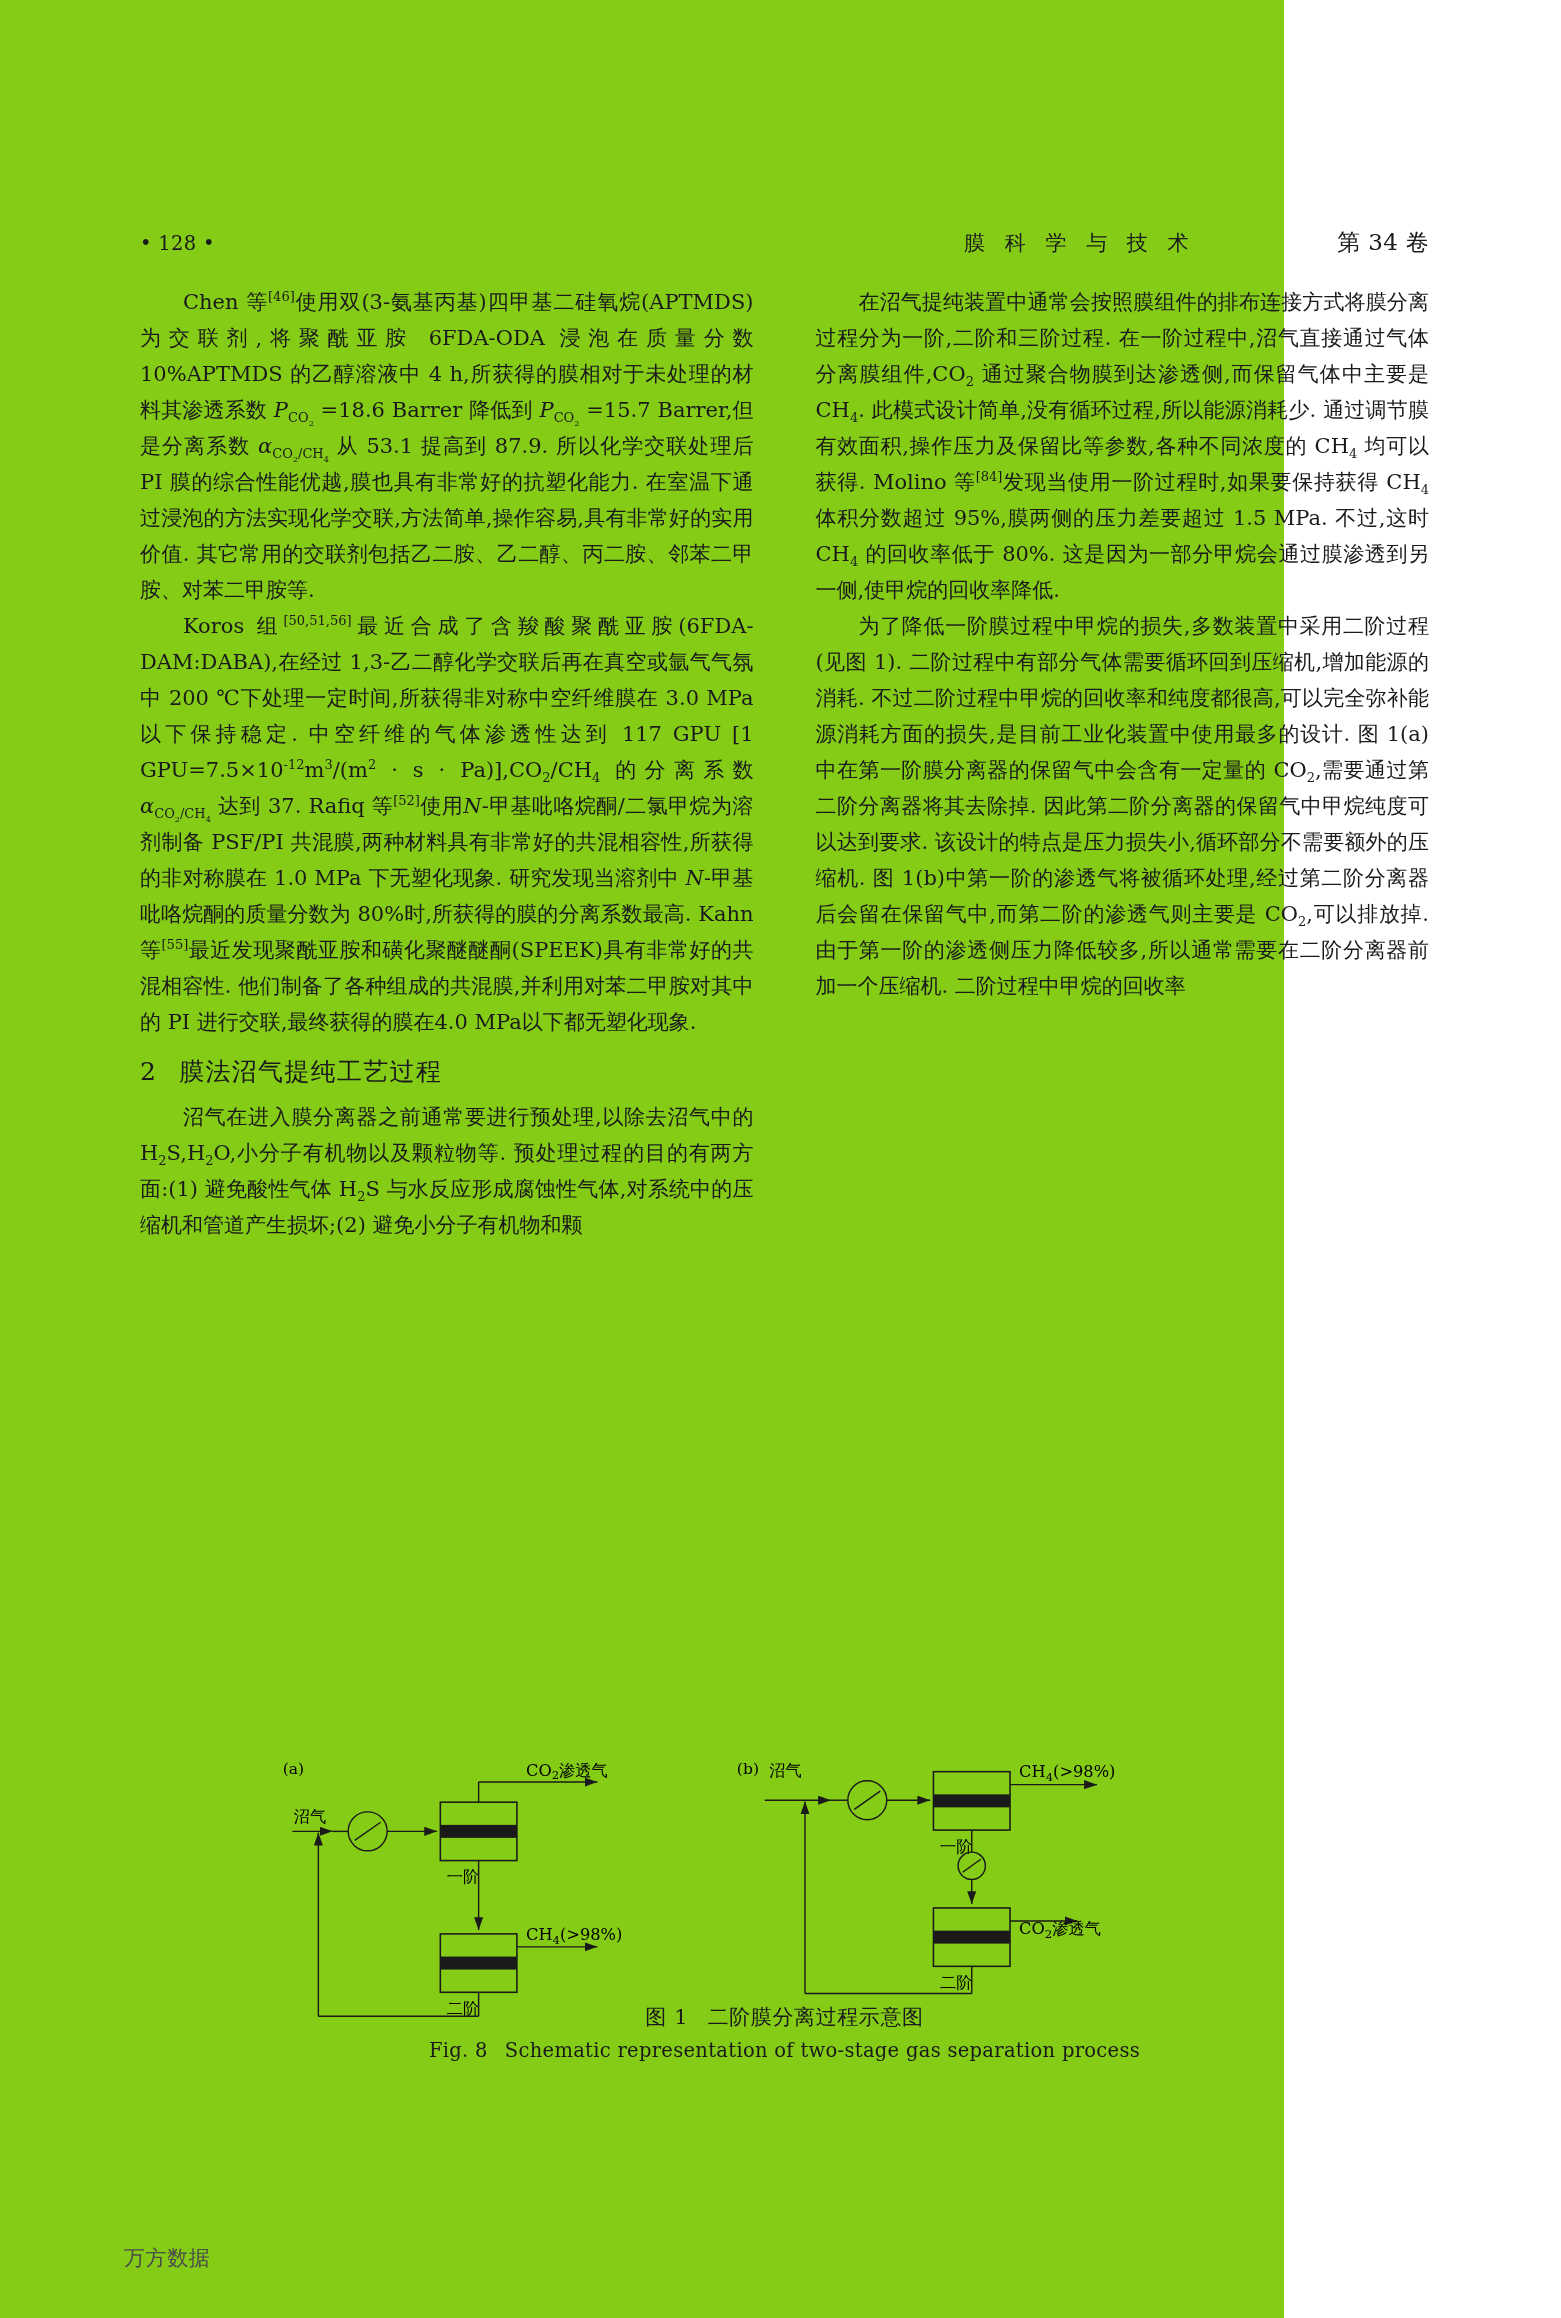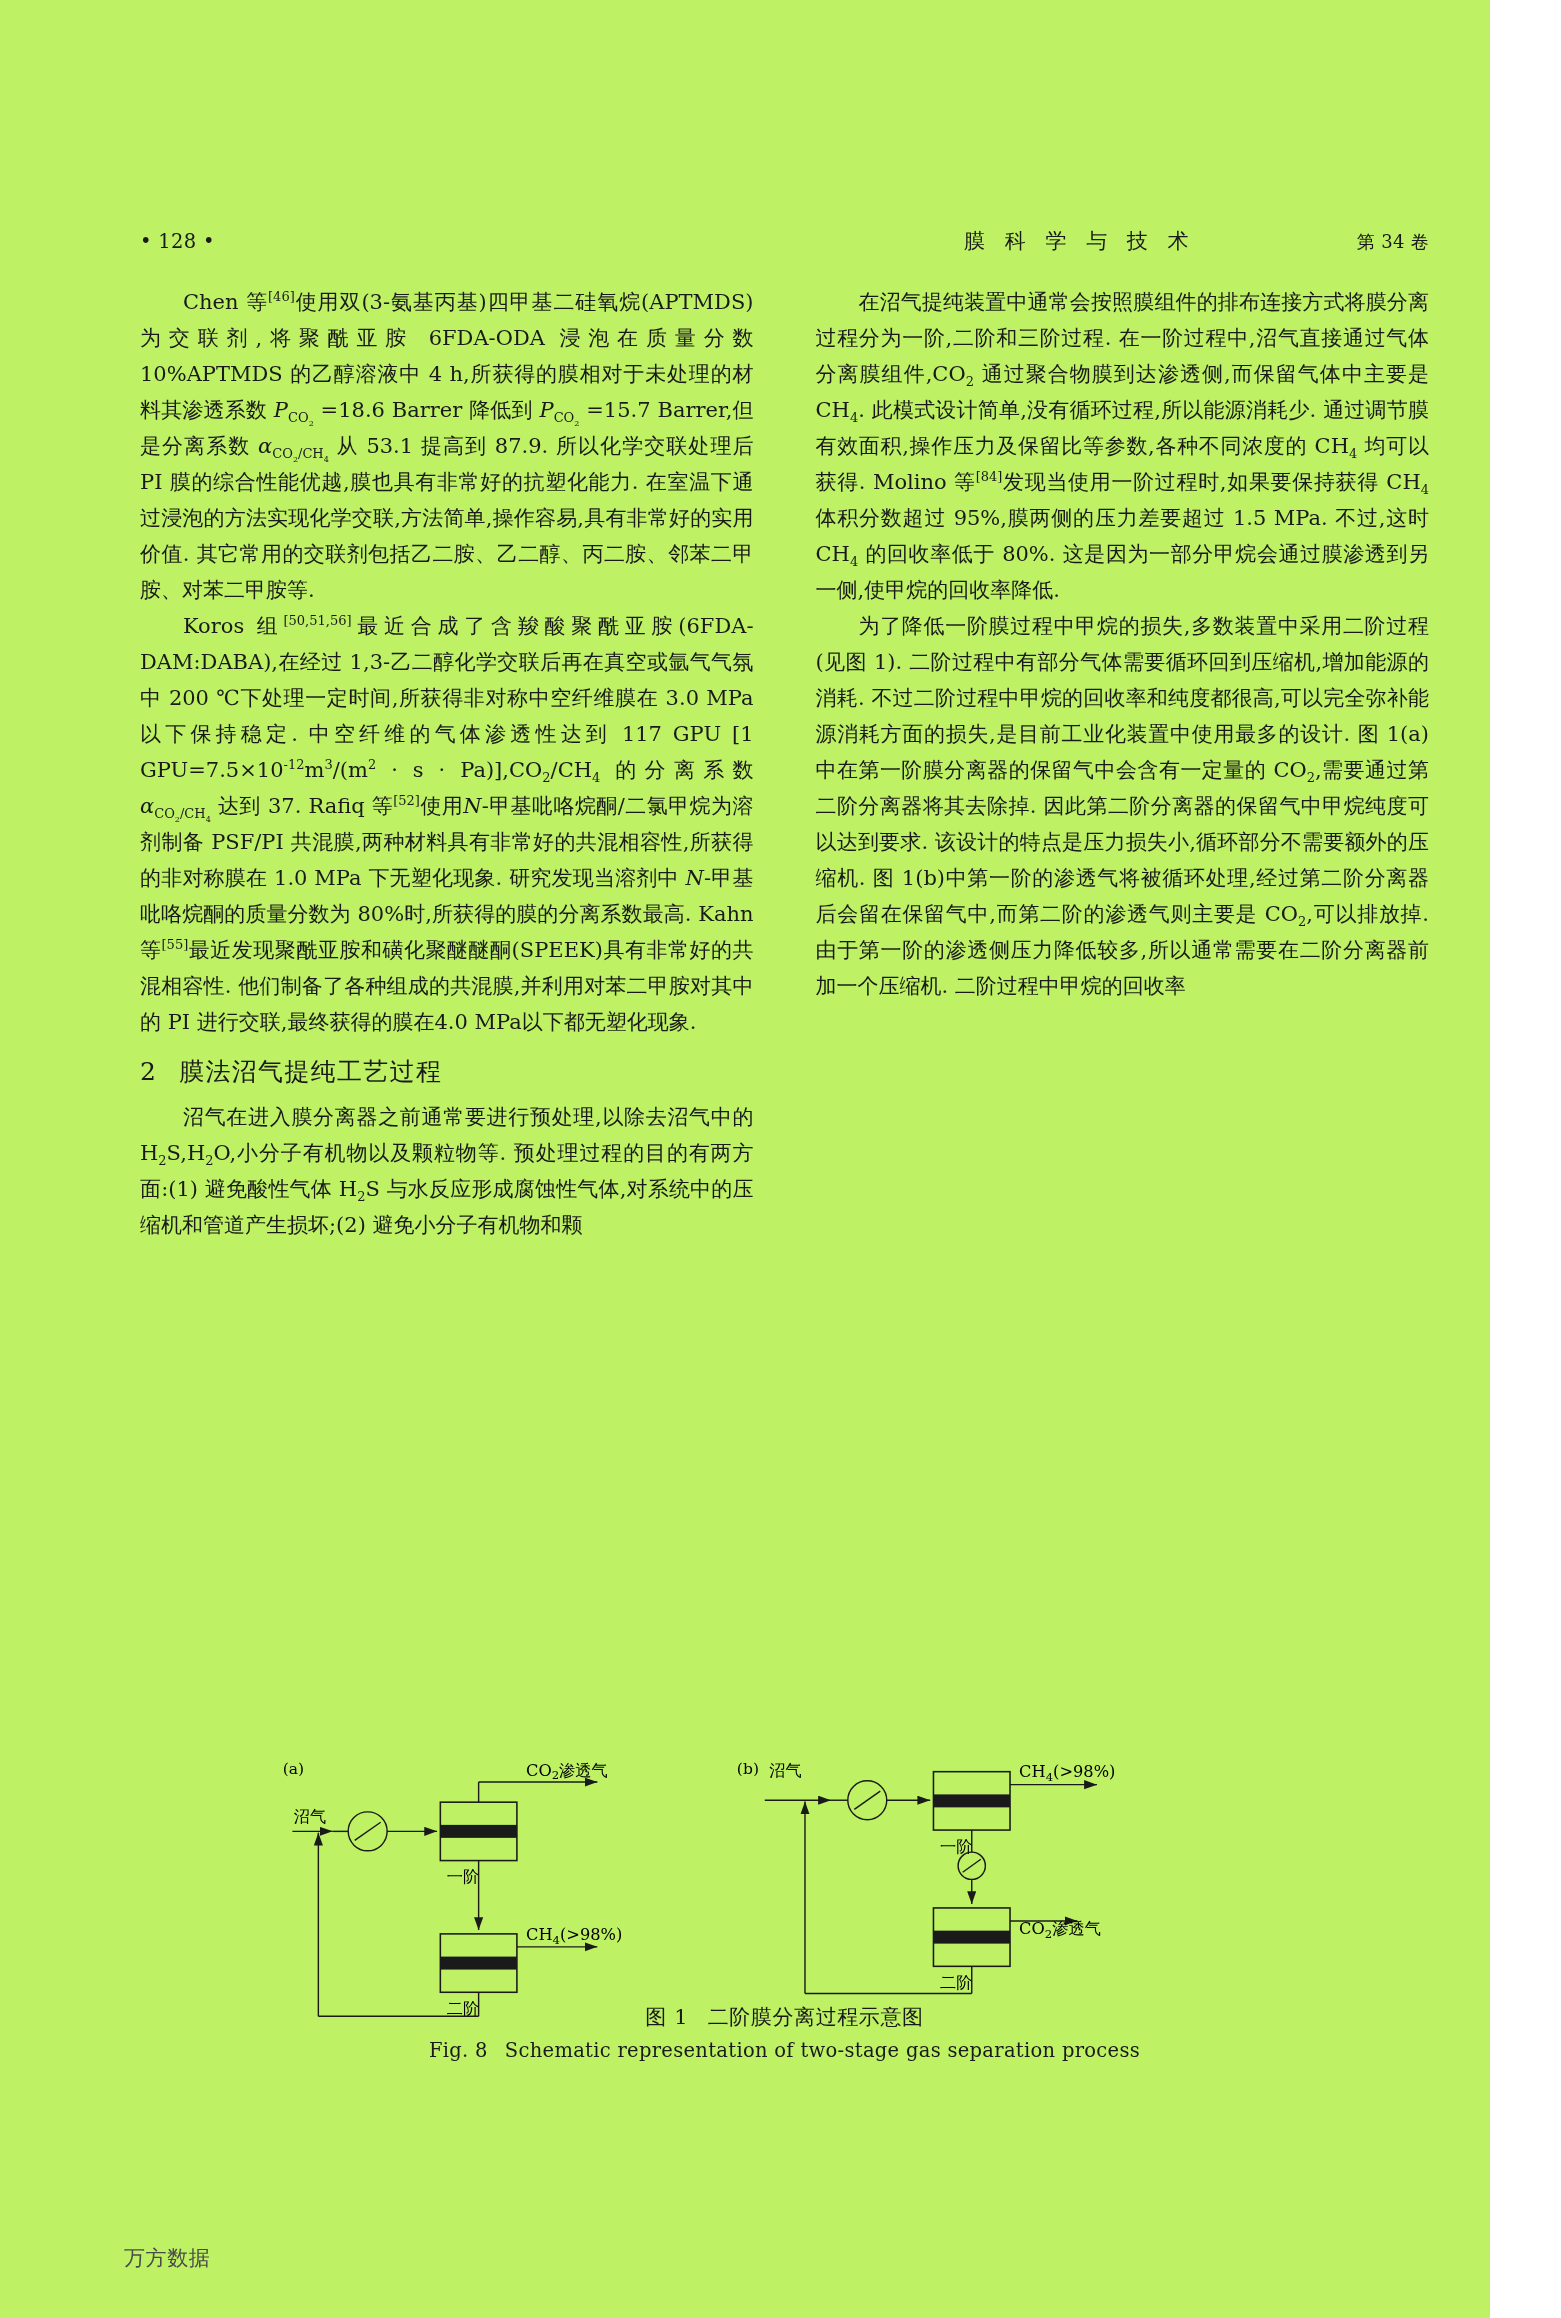--- a/index.html
+++ b/index.html
@@ -11,23 +11,23 @@
     width: 1562px;
     height: 2319px;
     font-family: "DejaVu Serif", "Liberation Serif", serif;
     color: #1a1a1a;
     position: relative;
     overflow: hidden;
   }
   .page {
     position: absolute;
     left: 0; top: 0;
-    width: 1490px;
+    width: 1284px;
     height: 2319px;
-    background: #bef264;
+    background: #84cc16;
   }
   
   .running-head {
     position: absolute;
     left: 140px;
     top: 227px;
     width: 1289px;
     height: 30px;
     display: flex;
     align-items: baseline;
@@ -40,21 +40,21 @@
   }
   .rh-center {
     flex: 1;
     text-align: right;
     font-size: 21px;
     letter-spacing: 6.5px;
   }
   .rh-right {
     width: 234px;
     text-align: right;
-    font-size: 18px;
+    font-size: 23px;
   }
 
   
   .columns {
     position: absolute;
     left: 140px;
     top: 284px;
     width: 1289px;
     display: flex;
     gap: 62px;

